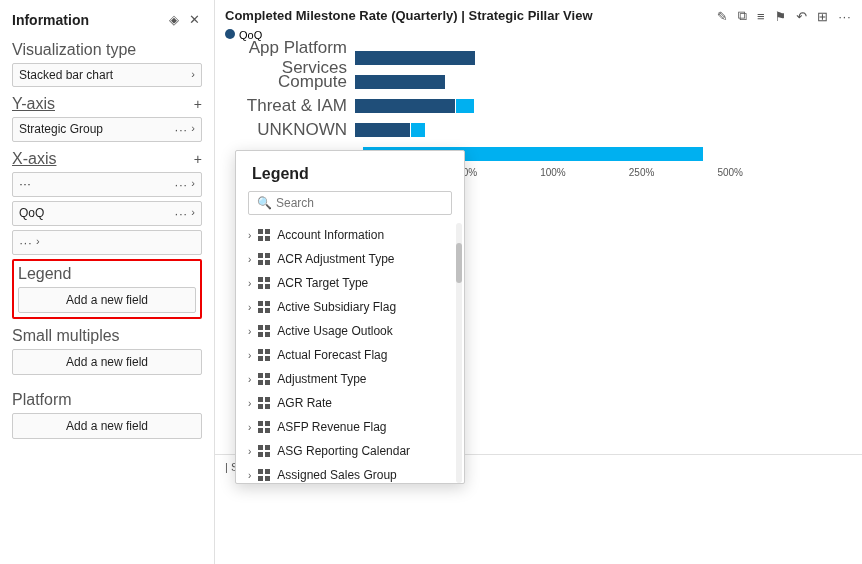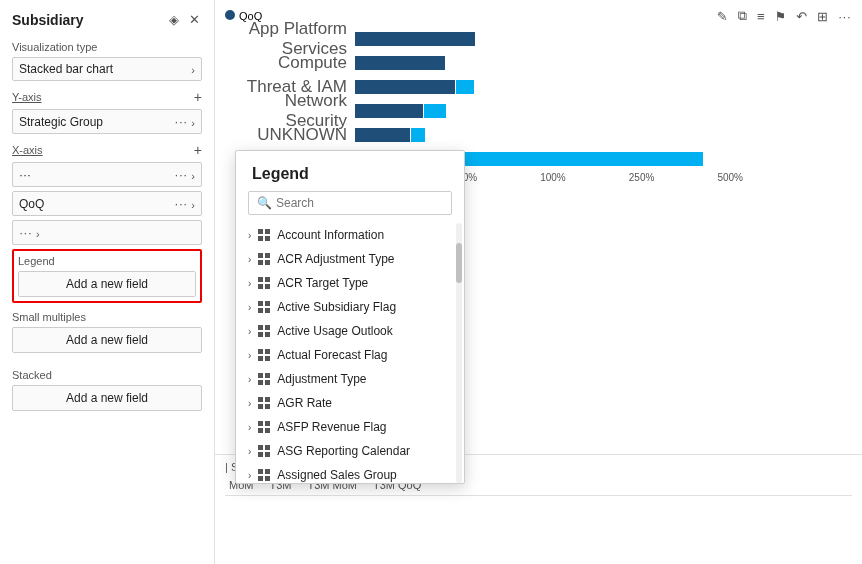--- a/index.html
+++ b/index.html
@@ -39,28 +39,28 @@
     }
     .icon-btn {
       cursor: pointer;
       color: #555;
       font-size: 13px;
       background: none;
       border: none;
       padding: 2px;
     }
     .section-label {
-      font-size: 11px;
+      font-size: 16px;
       color: #555;
       margin-bottom: 4px;
       margin-top: 8px;
     }
     .dropdown-row {
       display: flex;
-      align-items: flex-end;
+      align-items: flex-start;
       border: 1px solid #ccc;
       border-radius: 2px;
       background: #fafafa;
       padding: 4px 6px;
       margin-bottom: 4px;
       cursor: pointer;
     }
     .dropdown-row span.dd-text {
       flex: 1;
       font-size: 12px;
@@ -301,21 +301,21 @@
     .bar-blue {
       background: #00b0f0;
       height: 100%;
     }
   </style>
 </head>
 <body>
 
 <div class="left-panel">
   <div class="panel-header">
-    <span class="panel-title">Subsidiary</span>
+    <span class="panel-title">Information</span>
     <div class="panel-header-icons">
       <button class="icon-btn">◈</button>
       <button class="icon-btn">✕</button>
     </div>
   </div>
 
   
   <div class="section-label">Visualization type</div>
   <div class="dropdown-row">
     <span class="dd-text">Stacked bar chart</span>
@@ -357,28 +357,29 @@
   <div class="legend-section">
     <div class="section-label">Legend</div>
     <button class="add-field-btn">Add a new field</button>
   </div>
 
   
   <div class="section-label">Small multiples</div>
   <button class="add-field-btn" style="margin-bottom:8px;">Add a new field</button>
 
   
-  <div class="section-label">Stacked</div>
+  <div class="section-label">Platform</div>
   <button class="add-field-btn">Add a new field</button>
 </div>
 
 <div class="main-area">
   <div class="chart-container">
 
     <div style="display:flex; align-items:center; justify-content:space-between; margin-bottom:2px;">
+      <div class="chart-title">Completed Milestone Rate (Quarterly) | Strategic Pillar View</div>
       <div class="chart-toolbar">
         <span class="chart-toolbar-btn">✎</span>
         <span class="chart-toolbar-btn">⧉</span>
         <span class="chart-toolbar-btn">≡</span>
         <span class="chart-toolbar-btn">⚑</span>
         <span class="chart-toolbar-btn">↶</span>
         <span class="chart-toolbar-btn">⊞</span>
         <span class="chart-toolbar-btn">···</span>
       </div>
     </div>
@@ -402,27 +403,20 @@
         </div>
       </div>
       <div class="bar-row">
         <div class="bar-label">Threat &amp; IAM</div>
         <div class="bar-track">
           <div class="bar-dark" style="width:100px;"></div>
           <div class="bar-blue" style="width:18px;"></div>
         </div>
       </div>
       <div class="bar-row">
-        <div class="bar-label">Network Security</div>
-        <div class="bar-track">
-          <div class="bar-dark" style="width:68px;"></div>
-          <div class="bar-blue" style="width:22px;"></div>
-        </div>
-      </div>
-      <div class="bar-row">
         <div class="bar-label">UNKNOWN</div>
         <div class="bar-track">
           <div class="bar-dark" style="width:55px;"></div>
           <div class="bar-blue" style="width:14px;"></div>
         </div>
       </div>
 
       <div style="margin-left:138px; margin-top:8px;">
         <div style="height:14px; background:#00b0f0; width:340px;"></div>
       </div>
@@ -435,26 +429,20 @@
         <span>500%</span>
       </div>
 
       <div style="margin-left:138px; margin-top:10px;">
         <div style="height:12px; background:#00b0f0; width:42px;"></div>
       </div>
     </div>
 
     <div class="chart-bottom">
       <div style="font-size:11px; color:#555; margin-bottom:4px;">| Strategic Pillar View</div>
-      <div class="bottom-tabs">
-        <span class="bottom-tab">MoM</span>
-        <span class="bottom-tab">T3M</span>
-        <span class="bottom-tab">T3M MoM</span>
-        <span class="bottom-tab">T3M QoQ</span>
-      </div>
     </div>
   </div>
 
   <div class="legend-dropdown">
     <div class="legend-dropdown-title">Legend</div>
 
     <div class="legend-search">
       <span class="legend-search-icon">🔍</span>
       <input type="text" placeholder="Search" style="">
     </div>

